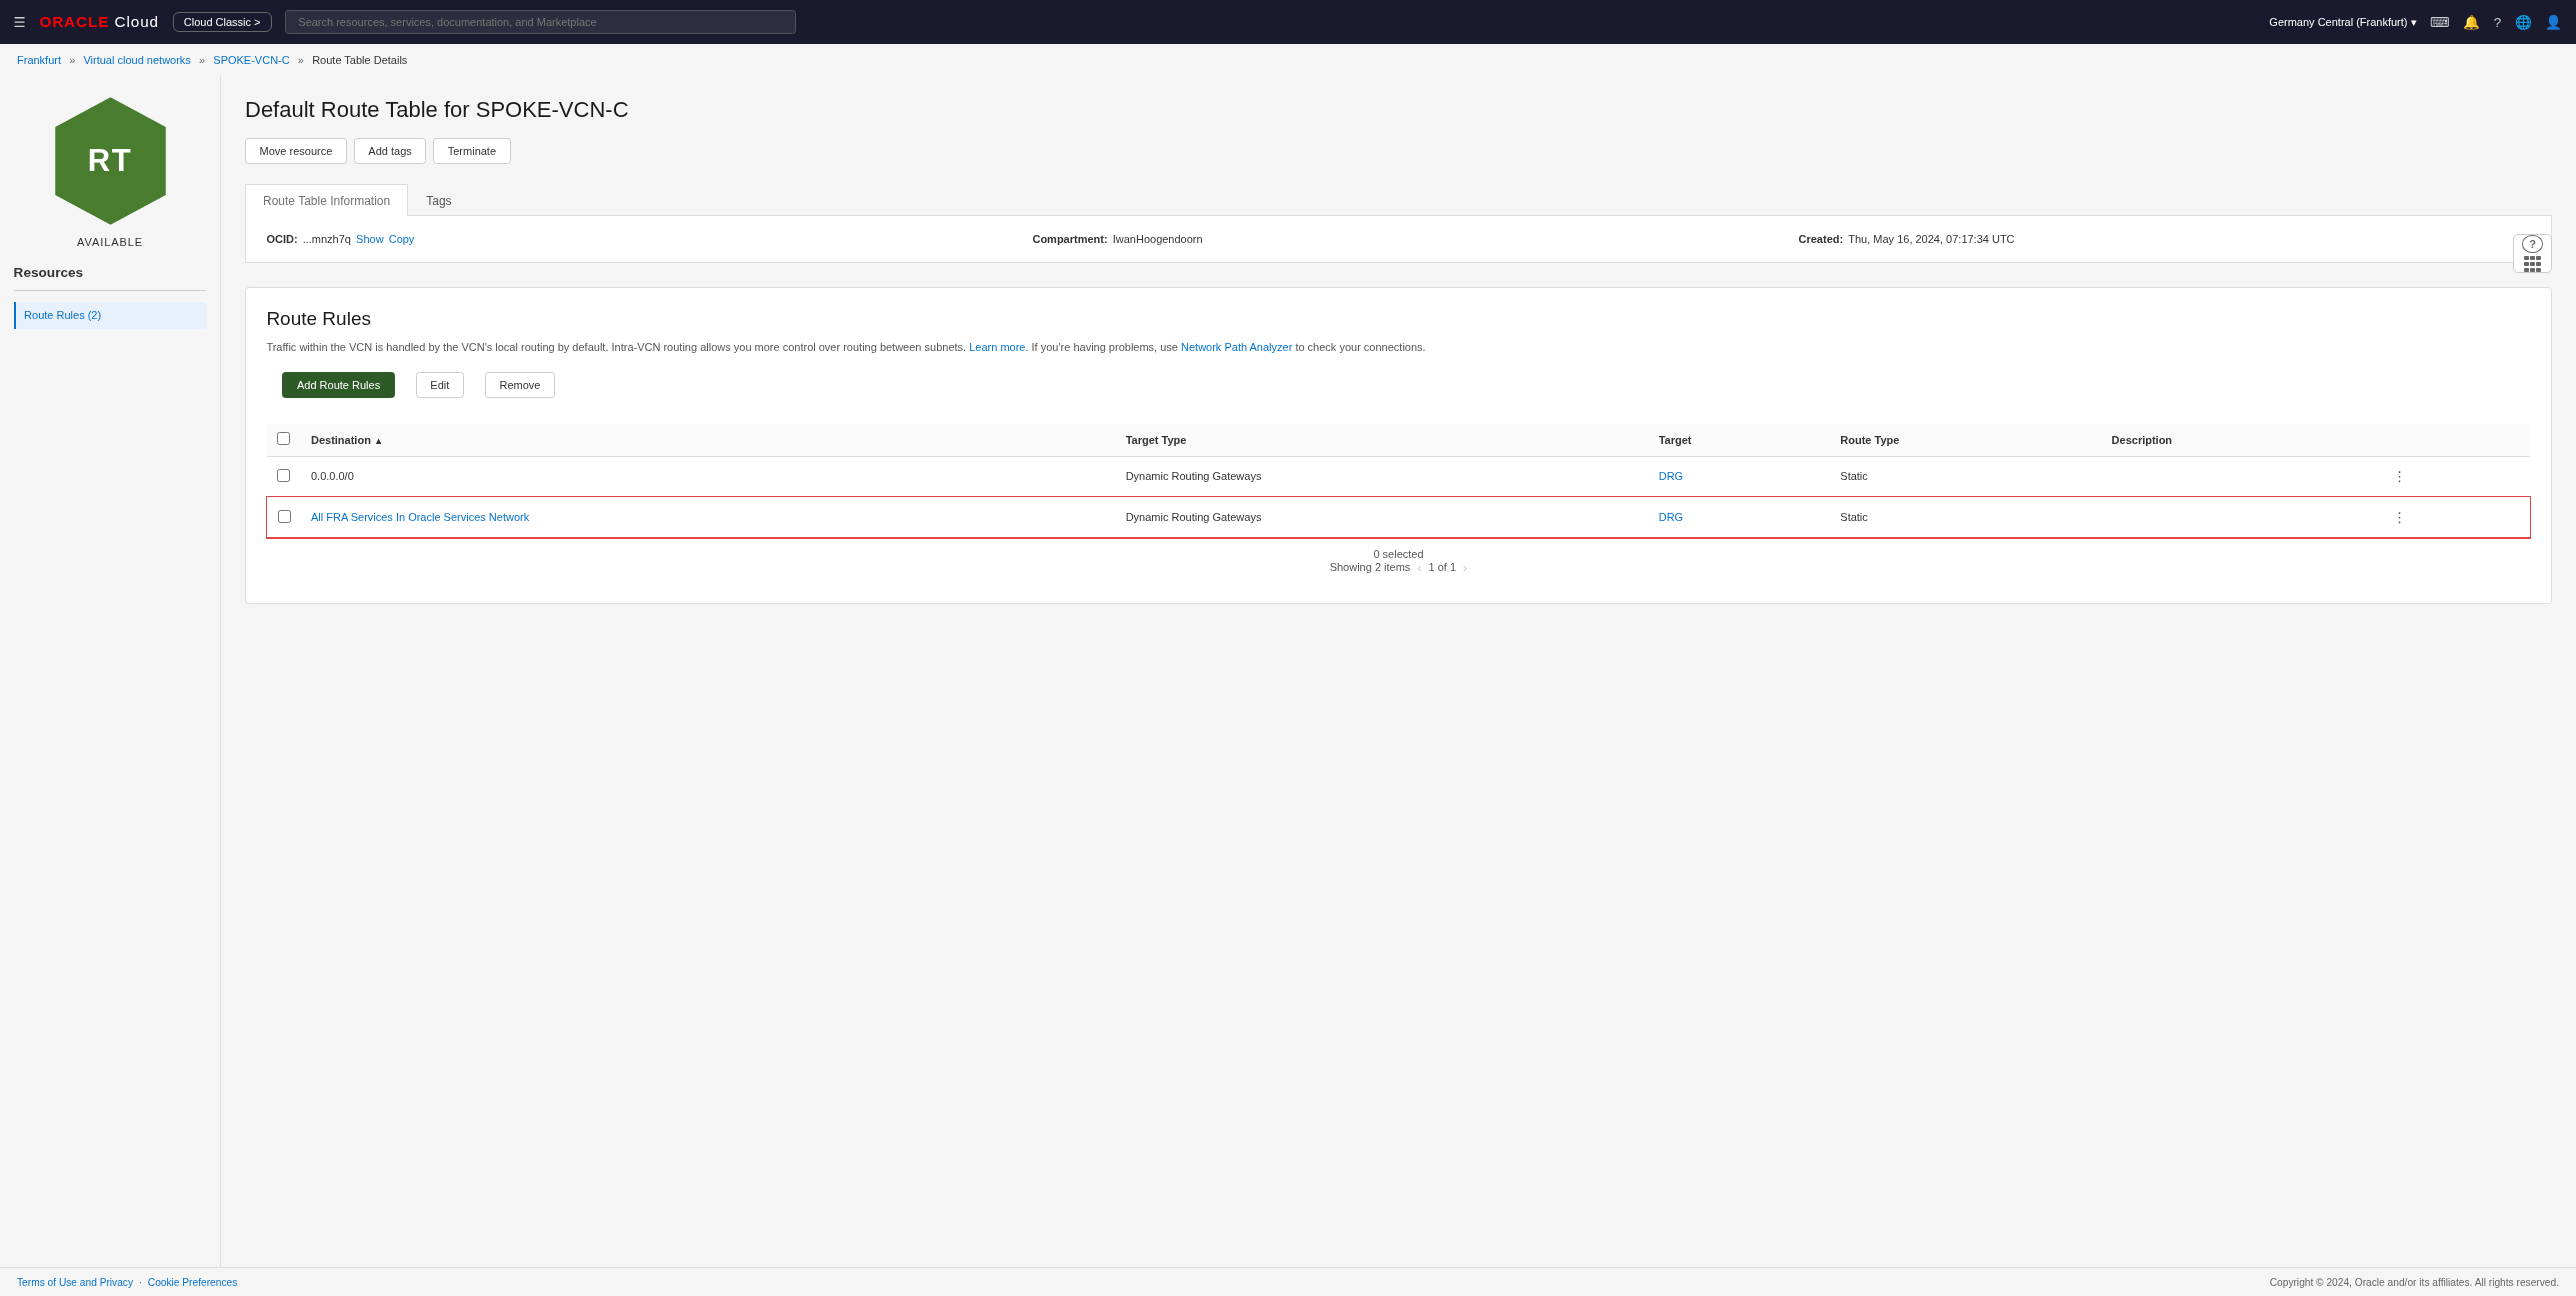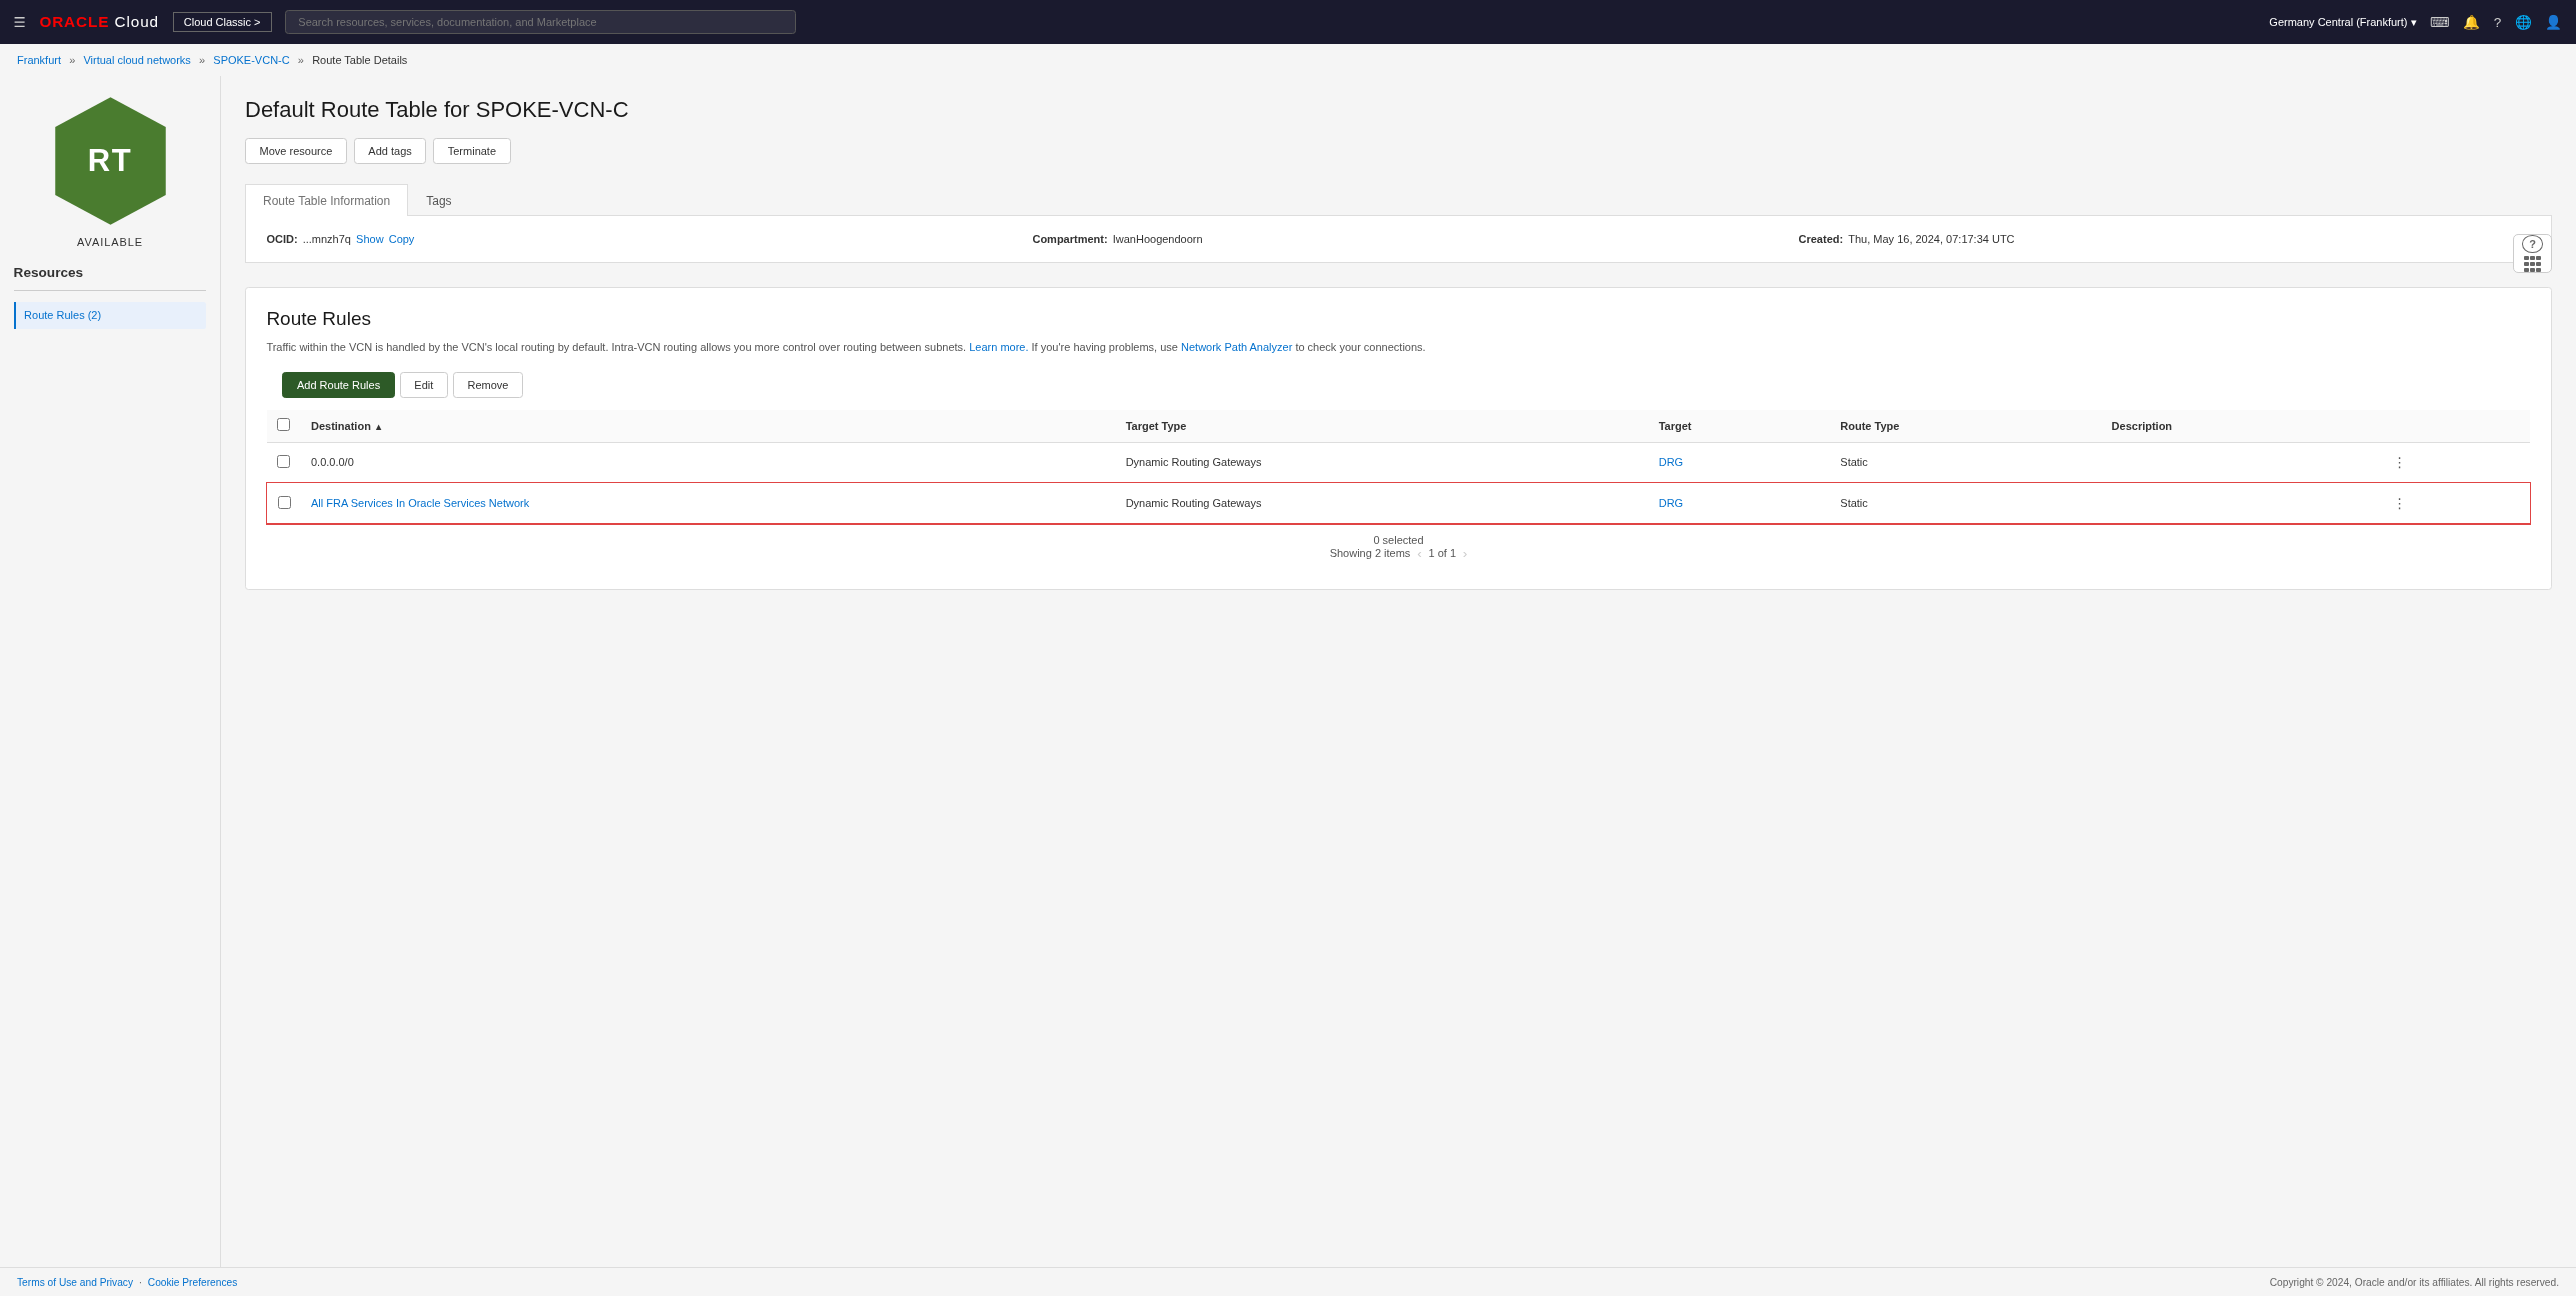--- a/index.html
+++ b/index.html
@@ -25,21 +25,21 @@
       font-size: 15.3px;
       font-weight: 300;
       letter-spacing: 0.9px;
     }
     .oracle-logo span { color: #f80000; font-weight: 700; }
     .cloud-classic-btn {
       border: 0.9px solid #666;
       background: transparent;
       color: white;
       padding: 3.4px 10.2px;
-      border-radius: 0;
+      border-radius: 6px;
       cursor: pointer;
       font-size: 11px;
       display: flex;
       align-items: center;
       gap: 5.1px;
     }
     .search-bar {
       flex: 1;
       max-width: 511px;
       background: #2d2d3f;
@@ -297,22 +297,22 @@
     .section-desc {
       font-size: 11px;
       color: #555;
       margin-bottom: 15.3px;
       line-height: 1.6;
     }
     .section-desc a { color: #0572ce; text-decoration: none; }
 
     .table-actions {
       display: flex;
-      gap: 5px;
-      margin-bottom: 12px;
+      gap: 21px;
+      margin-bottom: 26px;
       padding-left: 16px;
     }
 
     
     .data-table {
       width: 100%;
       border-collapse: collapse;
       font-size: 11px;
     }
     .data-table th {

